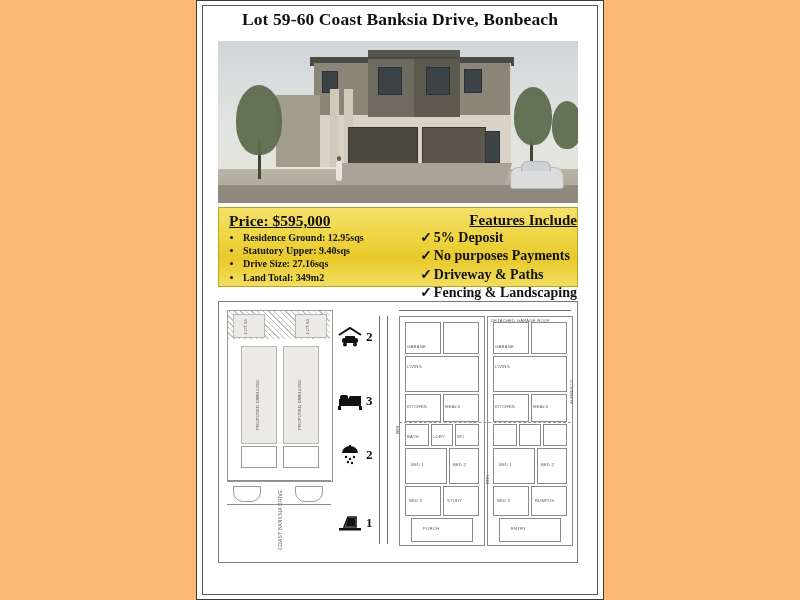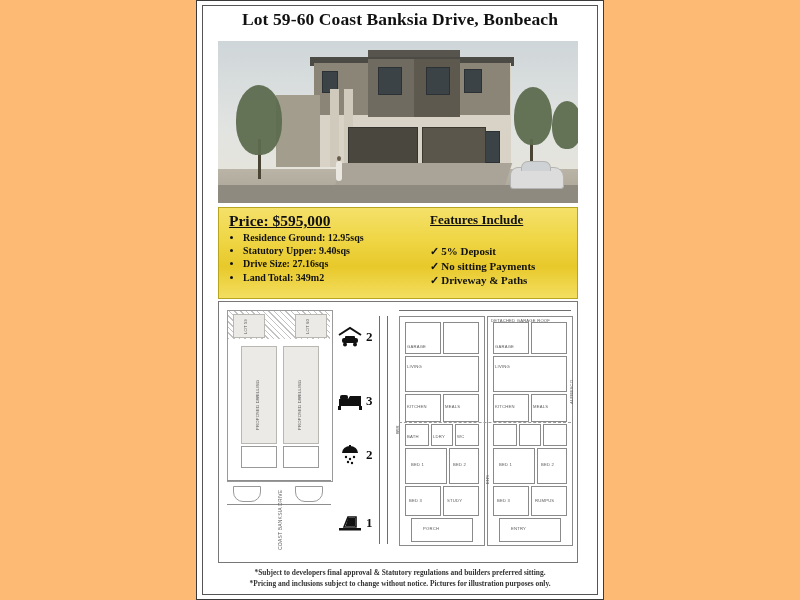--- a/index.html
+++ b/index.html
@@ -158,56 +158,57 @@
     content: ""; position: absolute; left: 1px; top: -5px; width: 4px; height: 5px;
     background: #6a5b4a; border-radius: 50%;
   }
 
   
   .band {
     position: absolute;
     left: 21px;
     top: 206px;
     width: 360px;
-    height: 92px;
+    height: 80px;
     background: linear-gradient(#f5e06a 0%, #efd645 35%, #e8c92b 65%, #f3de60 100%);
     border: 1px solid #b8a51f;
     box-sizing: border-box;
     display: flex;
   }
   .band-left { width: 205px; padding: 4px 0 0 10px; box-sizing: border-box; }
   .band-right { flex: 1; padding: 4px 0 0 6px; box-sizing: border-box; }
   .price {
     font-weight: bold;
     font-size: 15.5px;
     text-decoration: underline;
     color: #111;
     margin-bottom: 1px;
   }
   .feat-head {
     font-weight: bold;
-    font-size: 13px;
+    font-size: 15px;
     text-decoration: underline;
     color: #111;
-    margin-bottom: 16px;
+    margin-bottom: 0;
+    text-align: right;
   }
   ul.blist {
     margin: 0;
     padding-left: 14px;
     list-style: disc;
   }
   ul.blist li {
     font-size: 10px;
     font-weight: bold;
     line-height: 1.32;
     color: #111;
   }
   ul.clist { margin: 0; padding: 0; list-style: none; }
   ul.clist li {
-    font-size: 11px;
+    font-size: 14px;
     font-weight: bold;
     line-height: 1.32;
     color: #111;
     white-space: nowrap;
   }
   ul.clist li .tick { margin-right: 2px; }
 
   
   .plans {
     position: absolute;
@@ -361,22 +362,23 @@
           <li>Residence Ground: 12.95sqs</li>
           <li>Statutory Upper: 9.40sqs</li>
           <li>Drive Size: 27.16sqs</li>
           <li>Land Total: 349m2</li>
         </ul>
       </div>
       <div class="band-right">
         <div class="feat-head">Features Include</div>
         <ul class="clist">
           <li><span class="tick">✓</span><span>5% Deposit</span></li>
-          <li><span class="tick">✓</span><span>No sitting Payments</span></li>
+          <li><span class="tick">✓</span><span>No purposes Payments</span></li>
           <li><span class="tick">✓</span><span>Driveway &amp; Paths</span></li>
+          <li><span class="tick">✓</span><span>Fencing &amp; Landscaping</span></li>
         </ul>
       </div>
     </div>
 
     <div class="plans">
 
       <div class="plan-site">
         <div class="sp-box" style="left:6px;top:6px;width:104px;height:170px;"></div>
         <div class="sp-hatch" style="left:7px;top:7px;width:102px;height:28px;"></div>
         <div class="sp-fill" style="left:12px;top:10px;width:30px;height:22px;"></div>
@@ -512,19 +514,15 @@
         <div class="htext" style="left:170px;top:158px;">BED 2</div>
         <div class="htext" style="left:126px;top:194px;">BED 3</div>
         <div class="htext" style="left:164px;top:194px;">RUMPUS</div>
         <div class="htext" style="left:140px;top:222px;">ENTRY</div>
         <div class="vtext" style="left:24px;top:130px;">WIR</div>
         <div class="vtext" style="left:114px;top:180px;">ENS</div>
         <div class="vtext" style="left:198px;top:100px;">ALFRESCO</div>
       </div>
     </div>
 
-    <div class="footer">
-      <div>*Subject to developers final approval &amp; Statutory regulations and builders preferred sitting.</div>
-      <div>*Pricing and inclusions subject to change without notice.  Pictures for illustration purposes only.</div>
-    </div>
 
   </div>
 </div>
 
 </body></html>

